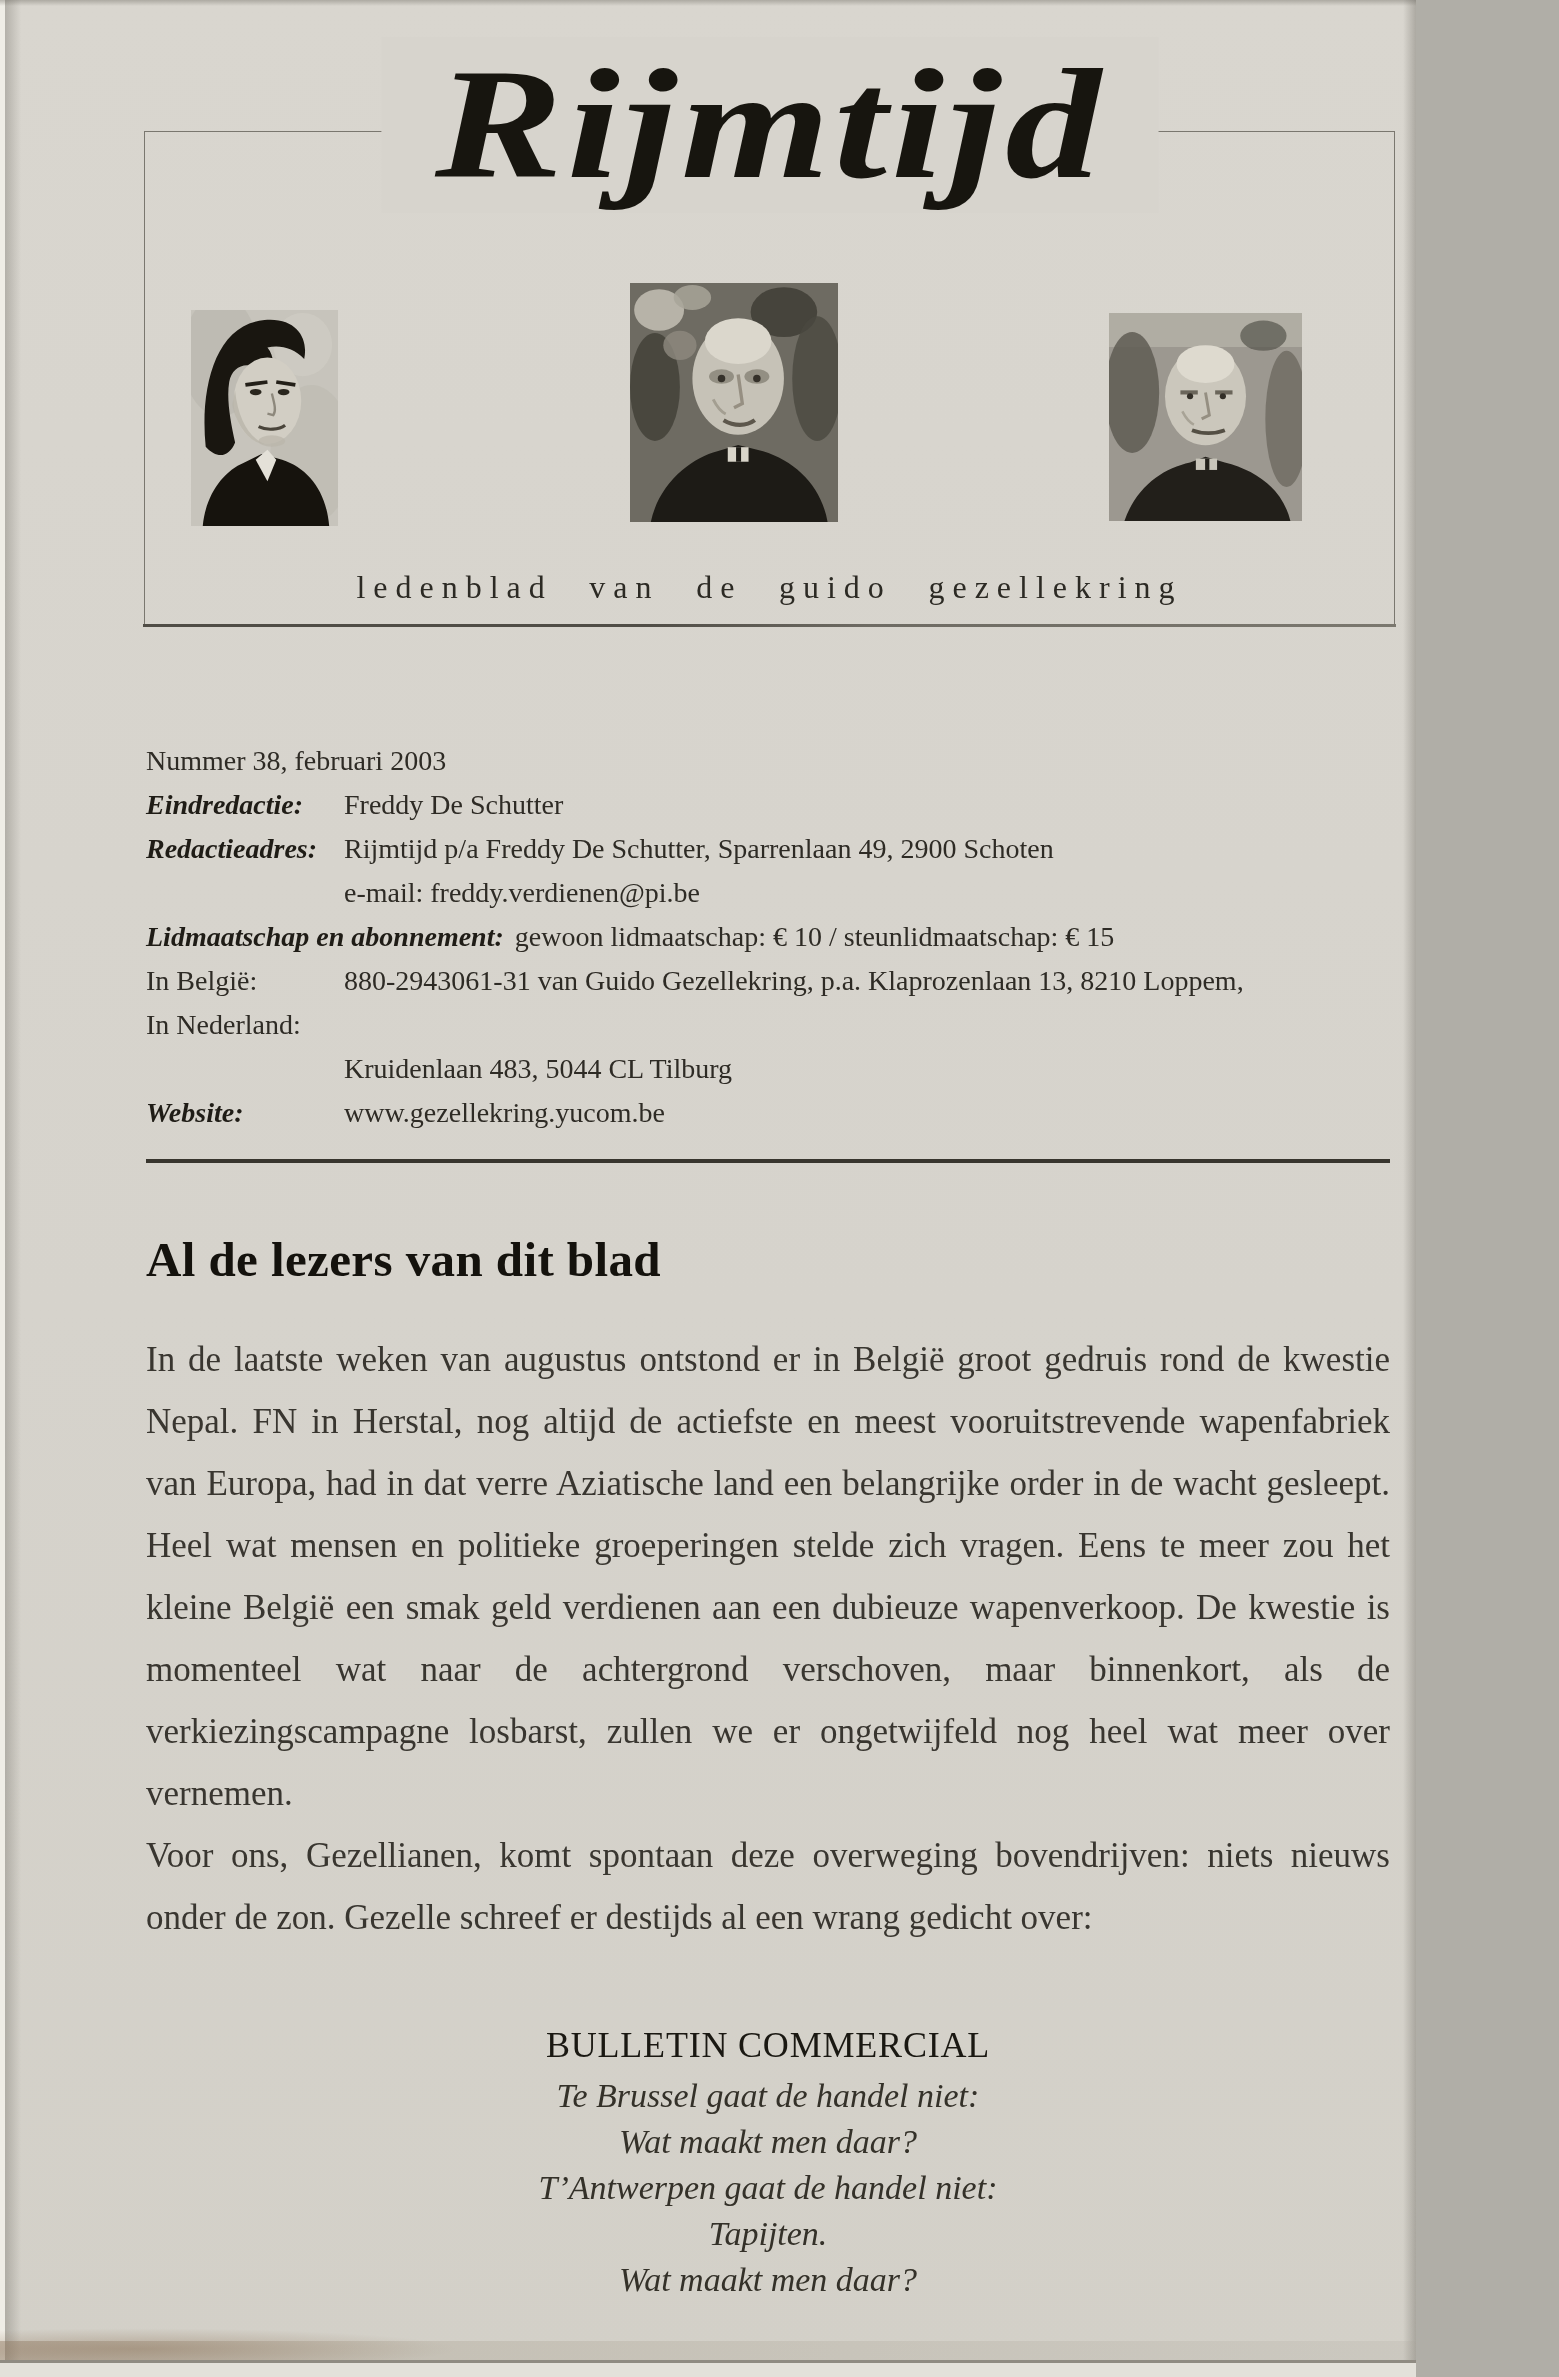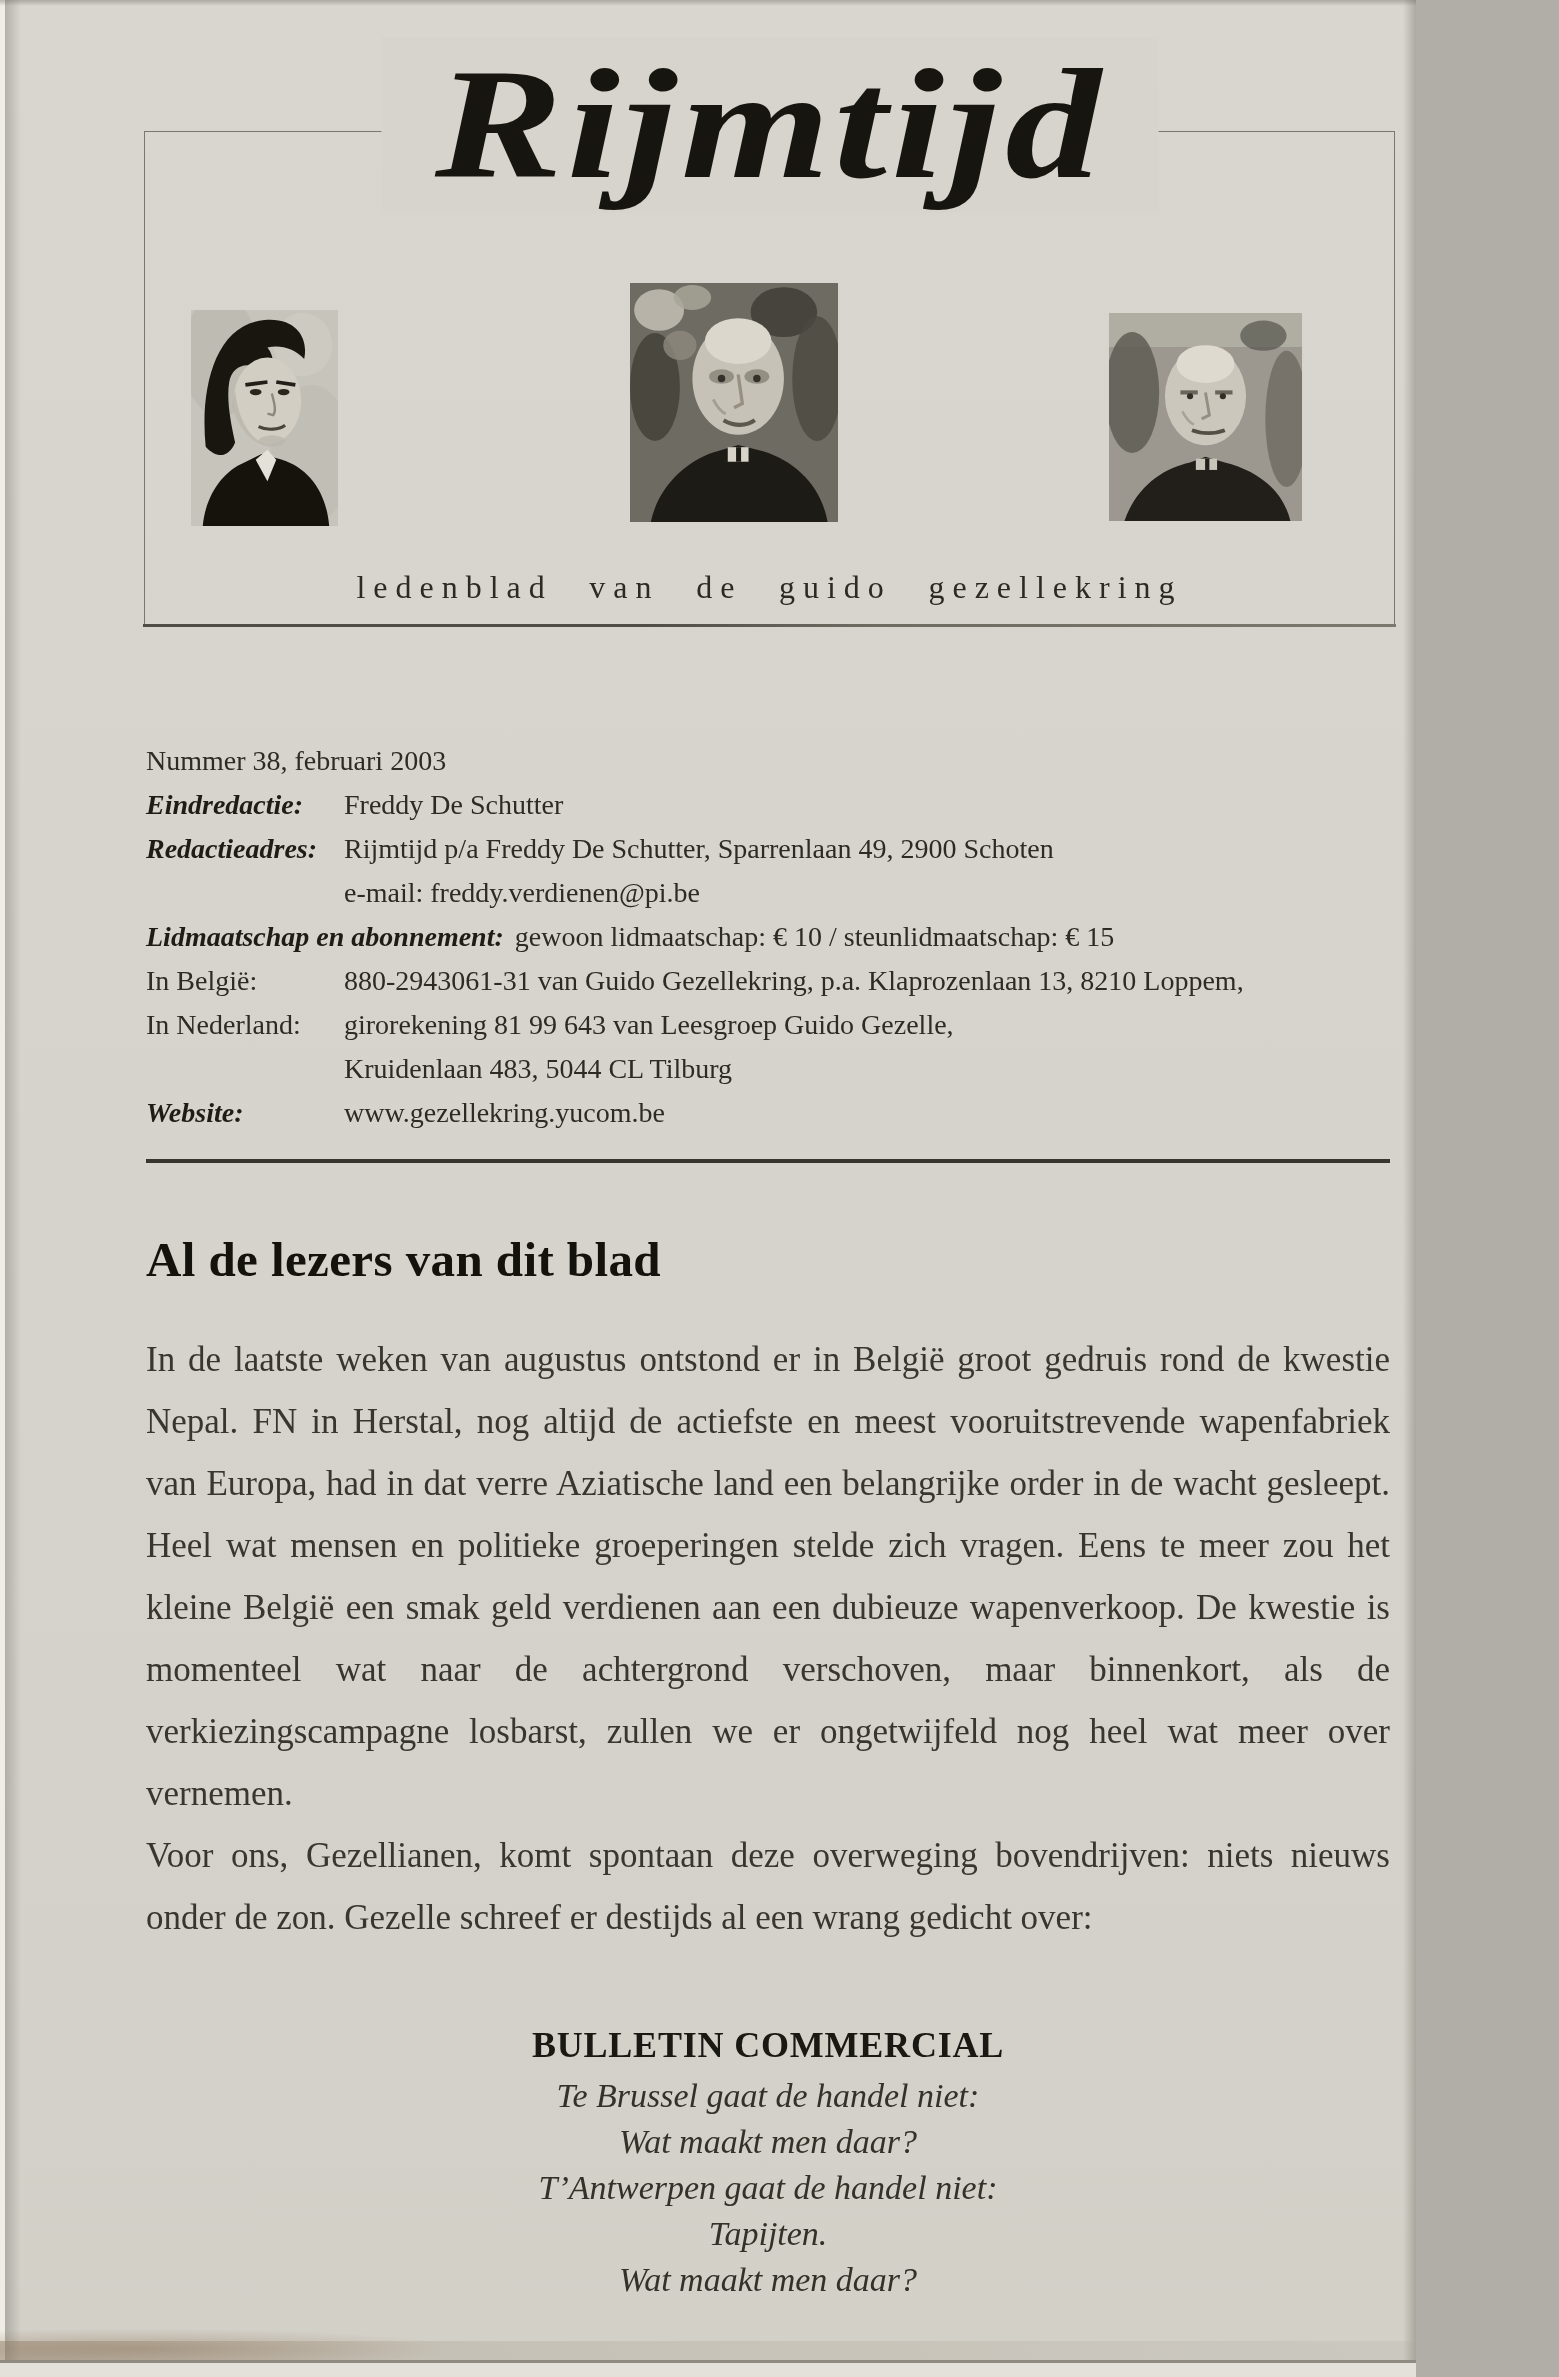--- a/index.html
+++ b/index.html
@@ -70,21 +70,21 @@
 
   
   .content{position:absolute;left:146px;top:1159px;width:1244px;}
   .rule{height:4px;background:#38352e;border:none;margin:0;}
   .article-heading{
     margin:68px 0 0 0;font-size:49px;font-weight:bold;color:#14120d;letter-spacing:0.4px;
   }
   .body-text{margin-top:41px;font-size:35px;line-height:62px;text-align:justify;color:#393630;}
   .body-text p{margin:0;}
   .poem{margin-top:73px;text-align:center;font-size:34px;line-height:46px;color:#343129;}
-  .poem-title{font-weight:bold;font-size:36px;letter-spacing:0.8px;color:#1a1812;margin-bottom:4.8px;}
+  .poem-title{font-weight:normal;font-size:36px;letter-spacing:0.8px;color:#1a1812;margin-bottom:4.8px;}
   .poem-line{font-style:italic;}
 </style>
 </head>
 <body>
 
 <div class="page">
 
   <div class="header-box">
     <h1 class="newsletter-title">Rijmtijd</h1>
 
@@ -178,21 +178,20 @@
     <div class="mh-row mh-row--inline">
       <span class="mh-label bold">Lidmaatschap en abonnement:</span>
       <span class="mh-value">gewoon lidmaatschap: € 10 / steunlidmaatschap: € 15</span>
     </div>
     <div class="mh-row">
       <span class="mh-label">In België:</span>
       <span class="mh-value">880-2943061-31 van Guido Gezellekring, p.a. Klaprozenlaan 13, 8210 Loppem,</span>
     </div>
     <div class="mh-row">
       <span class="mh-label">In Nederland:</span>
-      <span class="mh-value">girorekening 81 99 643 van Leesgroep Guido Gezelle,</span>
     </div>
     <div class="mh-row">
       <span class="mh-label"></span>
       <span class="mh-value">Kruidenlaan 483, 5044 CL Tilburg</span>
     </div>
     <div class="mh-row">
       <span class="mh-label bold">Website:</span>
       <span class="mh-value">www.gezellekring.yucom.be</span>
     </div>
   </div>

